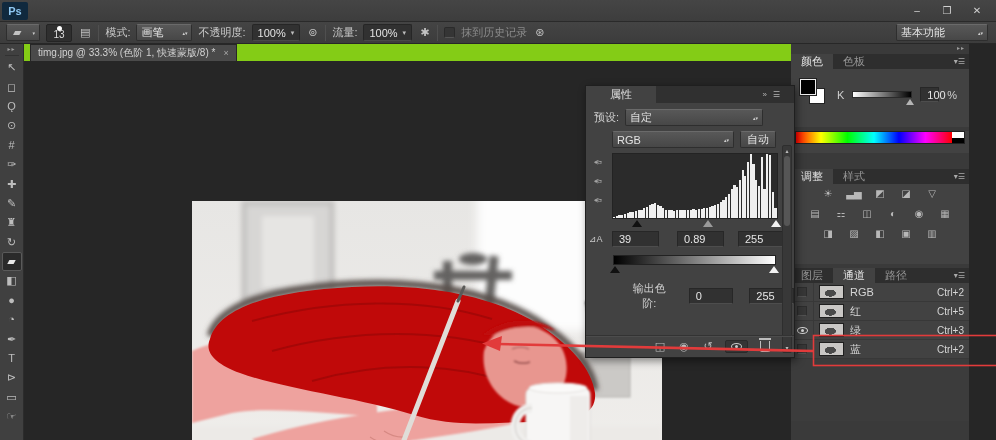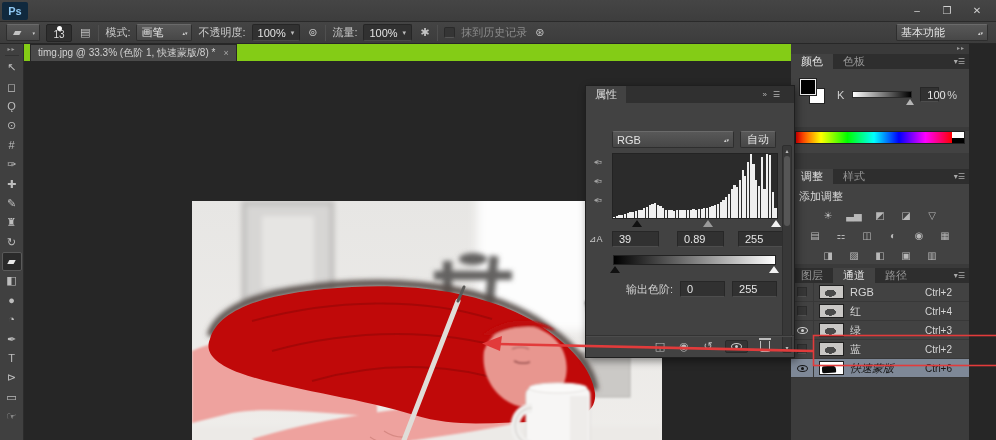--- a/index.html
+++ b/index.html
@@ -61,21 +61,21 @@
   .tool.selected { background:#2a2a2a; border:1px solid #5a5a5a; color:#e8e8e8; }
 
   
   .canvas { position:absolute; left:24px; top:61px; width:771px; height:379px; background:#262626; }
   .photo { position:absolute; left:168px; top:140px; width:470px; height:297px; background:#efeeec; overflow:hidden; }
 
   
   .props { position:absolute; left:585px; top:85px; width:210px; height:273px; background:#424242;
     border:1px solid #1f1f1f; box-shadow:2px 3px 8px rgba(0,0,0,.45); z-index:5; }
   .props-header { height:17px; background:#303030; display:flex; align-items:stretch; }
-  .props-tab { background:#424242; padding:0 9px; display:flex; align-items:center; color:#e0e0e0; }
+  .props-tab { background:#424242; padding:0 24px; display:flex; align-items:center; color:#e0e0e0; }
   .props-header-icons { margin-left:auto; display:flex; align-items:center; gap:6px; padding-right:14px;
     color:#b5b5b5; font-size:8px; }
   .props-title-row { height:24px; display:flex; align-items:center; gap:7px; padding-left:8px;
     border-bottom:1px solid #373737; box-shadow:0 1px 0 #4c4c4c inset; }
   .mini-hist { width:22px; height:15px; background:#2e2e2e; border:1px solid #555;
     display:flex; align-items:flex-end; gap:1px; padding:1px 2px; }
   .mini-hist i { flex:1; background:#cfcfcf; }
   .props-body { position:relative; height:212px; }
   .row-abs { position:absolute; display:flex; align-items:center; }
   .eyedrops { position:absolute; left:4px; top:52px; display:flex; flex-direction:column; gap:4px; }
@@ -151,21 +151,21 @@
   .css-eye { width:11px; height:7px; border:1px solid currentColor; border-radius:50%; position:relative; }
   .css-eye::after { content:""; position:absolute; left:3px; top:1.2px; width:3px; height:3px; border-radius:50%; background:currentColor; }
   .eye-box { width:10px; height:10px; background:#373737; border:1px solid #2d2d2d; border-bottom-color:#525252; }
   .ch-thumb { width:25px; height:14px; margin:0 6px 0 5px; border:1px solid #1f1f1f;
     background:radial-gradient(ellipse 60% 70% at 45% 60%, #4a4a4a 0 40%, #c9c7c5 41%),#d6d4d2; }
   .ch-thumb.mask { background:#fff; position:relative; }
   .ch-thumb.mask::after { content:""; position:absolute; left:2px; top:4px; width:14px; height:7px;
     background:#0a0a0a; border-radius:2px 4px 1px 2px; transform:rotate(-4deg); }
   .ch-name { flex:1; font-size:11px; }
   .ch-name.italic { font-style:italic; }
-  .ch-shortcut { padding-right:17px; font-size:10px; }
+  .ch-shortcut { padding-right:5px; font-size:10px; }
   .ch-empty { height:62px; background:#3c3c3c; }
 
   .trash-icon { width:10px; height:11px; position:relative; border:1px solid #bdbdbd; border-top:none; border-radius:0 0 2px 2px; }
   .trash-icon::before { content:""; position:absolute; left:-2px; top:-3px; width:12px; height:2px; background:#bdbdbd; }
 
   
   .annotation { position:absolute; left:0; top:0; width:996px; height:440px; z-index:9; pointer-events:none; }
 </style>
 </head>
 <body>
@@ -341,20 +341,27 @@
 
   <div class="props">
     <div class="props-header">
       <div class="props-tab">属性</div>
       <div class="props-header-icons">
         <span>»</span>
         <span>☰</span>
       </div>
     </div>
     <div class="props-body">
+      <div class="row-abs" style="left:8px; top:6px; gap:6px;">
+        <span>预设:</span>
+        <div class="dropdown" style="width:138px">
+          <span>自定</span>
+          <span class="updown">▴▾</span>
+        </div>
+      </div>
       <div class="row-abs" style="left:26px; top:28px; gap:6px;">
         <div class="dropdown" style="width:122px">
           <span>RGB</span>
           <span class="updown">▴▾</span>
         </div>
         <div class="dropdown" style="width:36px; justify-content:center;">
           <span>自动</span>
         </div>
       </div>
       <div class="eyedrops">
@@ -431,21 +438,21 @@
       </div>
       <span class="row-abs" style="left:3px; top:131px; color:#c9c9c9; font-size:9px;">⊿A</span>
       <div class="lv-input" style="left:26px; top:128px; width:47px;">39</div>
       <div class="lv-input" style="left:91px; top:128px; width:47px;">0.89</div>
       <div class="lv-input" style="left:152px; top:128px; width:45px;">255</div>
       <div class="grad-bar"></div>
       <div class="out-tris">
         <span class="tri up-black" style="left:-3px;"></span>
         <span class="tri up-white" style="right:-3px;"></span>
       </div>
-      <div class="row-abs" style="left:40px; top:178px; gap:7px;">
+      <div class="row-abs" style="left:40px; top:178px; gap:16px;text-align:center;">
         <span>输出色阶:</span>
         <div class="lv-input" style="position:static; width:45px;">0</div>
         <div class="lv-input" style="position:static; width:45px;">255</div>
       </div>
       <div class="scrollbar">
         <span class="sb-up">▴</span>
         <span class="sb-dn">▾</span>
         <span class="sb-thumb"></span>
       </div>
     </div>
@@ -505,21 +512,20 @@
     </div>
 
     <div style="height:16px;"></div>
 
     <div class="panel-tabs" id="adjTabs">
         <div class="ptab active">调整</div>
         <div class="ptab">样式</div>
         <div class="panel-menu">▾☰</div>
       </div>
     <div class="panel-body" style="height:80px;">
-      <div class="adj-add">添加调整</div>
       <div id="adjRows">
           <div class="adj-row">
             <div class="adj-icon">☀</div>
             <div class="adj-icon">▃▅</div>
             <div class="adj-icon">◩</div>
             <div class="adj-icon">◪</div>
             <div class="adj-icon">▽</div>
           </div>
           <div class="adj-row">
             <div class="adj-icon">▤</div>
@@ -555,46 +561,38 @@
           <div class="ch-thumb"></div>
           <div class="ch-name">RGB</div>
           <div class="ch-shortcut">Ctrl+2</div>
         </div>
         <div class="ch-row">
           <div class="eye-cell">
             <div class="eye-box"></div>
           </div>
           <div class="ch-thumb"></div>
           <div class="ch-name">红</div>
-          <div class="ch-shortcut">Ctrl+4</div>
+          <div class="ch-shortcut">Ctrl+5</div>
         </div>
         <div class="ch-row">
           <div class="eye-cell">
             <div class="css-eye"></div>
           </div>
           <div class="ch-thumb"></div>
           <div class="ch-name">绿</div>
           <div class="ch-shortcut">Ctrl+3</div>
         </div>
         <div class="ch-row">
           <div class="eye-cell">
             <div class="eye-box"></div>
           </div>
           <div class="ch-thumb"></div>
           <div class="ch-name">蓝</div>
           <div class="ch-shortcut">Ctrl+2</div>
         </div>
-        <div class="ch-row selected">
-          <div class="eye-cell">
-            <div class="css-eye"></div>
-          </div>
-          <div class="ch-thumb mask"></div>
-          <div class="ch-name italic">快速蒙版</div>
-          <div class="ch-shortcut">Ctrl+6</div>
-        </div>
       </div>
     <div class="ch-empty"></div>
 
   </div>
 
   <svg class="annotation" viewBox="0 0 996 440">
     <rect x="813.5" y="335.5" width="188" height="30" fill="none" stroke="#e23b3b" stroke-width="1.6"></rect>
     <line x1="813" y1="351" x2="497" y2="344" stroke="#e23b3b" stroke-width="2.6"></line>
     <polygon points="482,343.5 502,336 500,351" fill="#e23b3b"></polygon>
   </svg>

